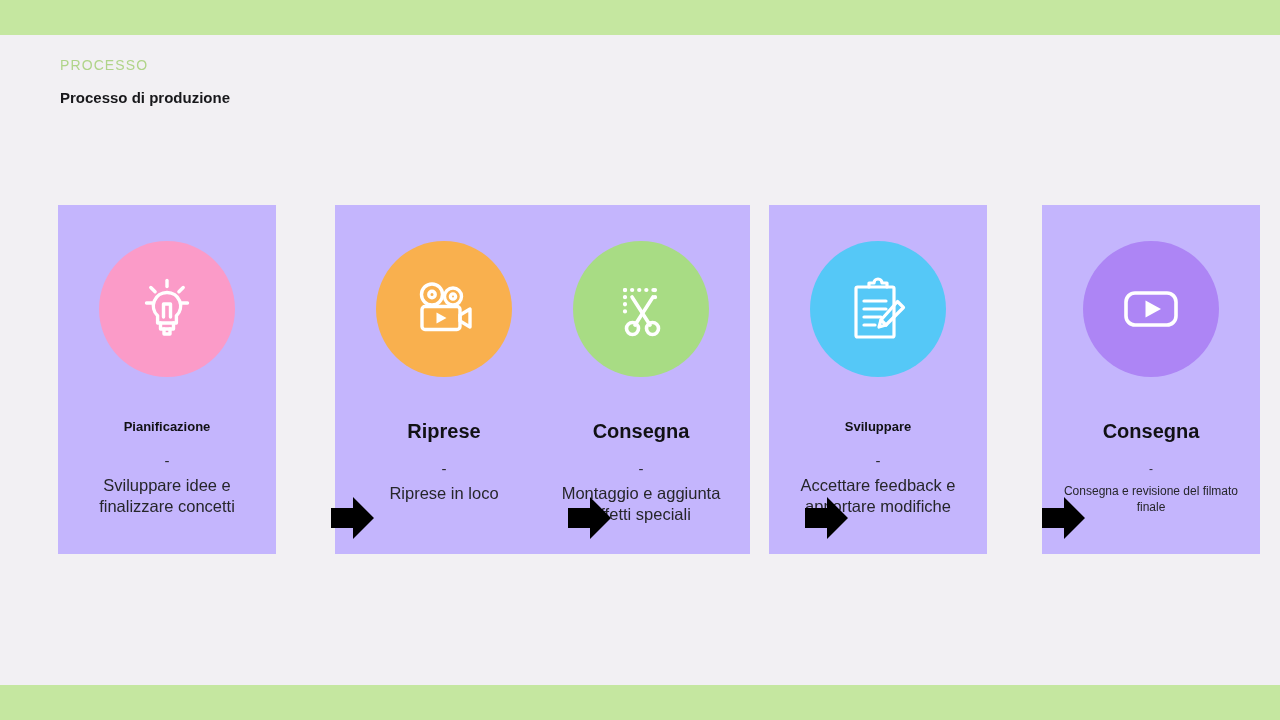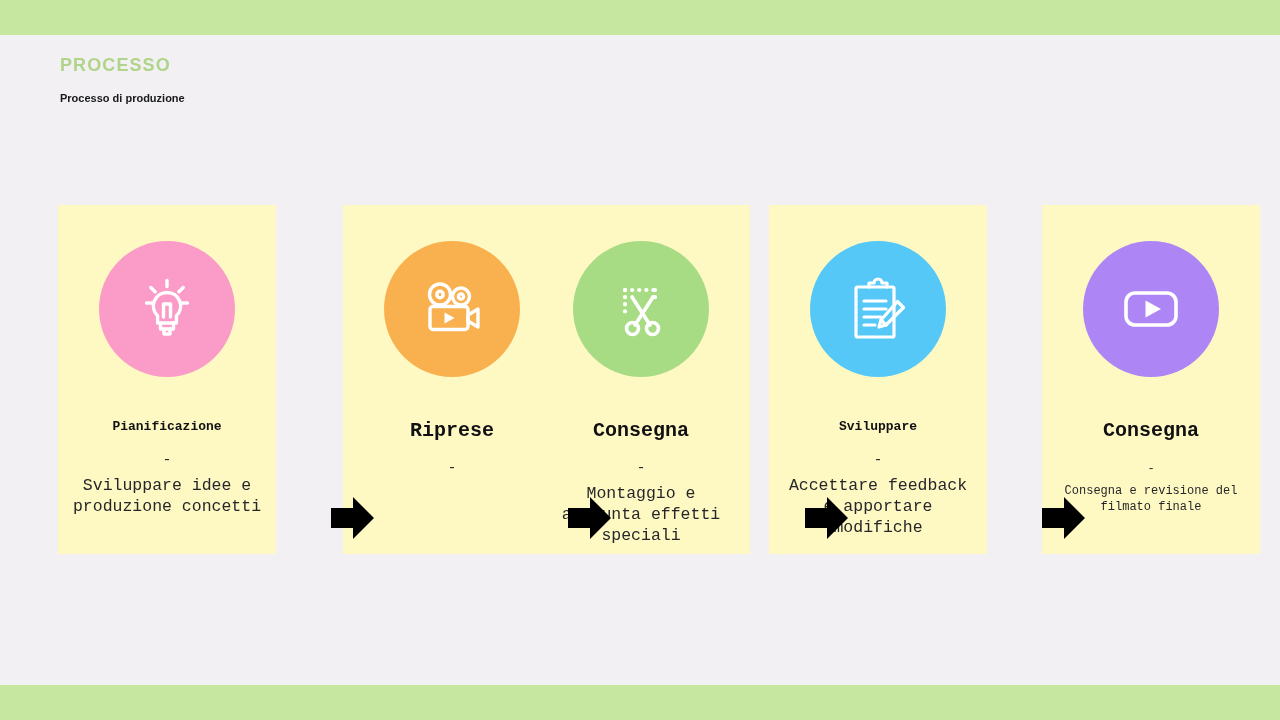--- a/index.html
+++ b/index.html
@@ -29,29 +29,29 @@
   .band-bottom { top: 685px; height: 35px; }
 
   
   .header {
     position: absolute;
     left: 60px;
     top: 56px;
     width: 600px;
   }
   .eyebrow {
-    font-size: 18px;
-    font-weight: bold;
+    font-size: 14px;
+    font-weight: normal;
     letter-spacing: 1.1px;
     color: #b0d489;
     line-height: 18px;
   }
   .page-title {
     margin-top: 14px;
-    font-size: 11px;
+    font-size: 15px;
     font-weight: bold;
     color: #18181b;
     line-height: 20px;
   }
 
   
   .process-strip {
     position: absolute;
     left: 58px;
     top: 205px;
@@ -59,34 +59,33 @@
     height: 418px;
   }
 
   .step {
     position: absolute;
     top: 0;
     width: 218px;
     height: 418px;
   }
   .step-0 { left: 0px; }
-  .step-1 { left: 237px; padding-left: 48px; }
+  .step-1 { left: 229px; padding-left: 48px; }
   .step-2 { left: 474px; }
   .step-3 { left: 711px; }
   .step-4 { left: 948px; padding-left: 36px; }
 
   .card {
     position: relative;
     width: 218px;
     height: 349px;
-    background: #fef9c3;
+    background: #c4b5fd;
     display: flex;
     flex-direction: column;
     align-items: center;
-    font-family: Liberation Mono, monospace;
   }
 
   .icon-wrap {
     margin-top: 36px;
     width: 136px;
     height: 136px;
     border-radius: 50%;
     display: flex;
     align-items: center;
     justify-content: center;
@@ -159,21 +158,21 @@
             <path d="M38 9.5 L38 15.5"></path>
             <path d="M17.5 32 L23.5 32"></path>
             <path d="M52.5 32 L58.5 32"></path>
             <path d="M21.8 16.5 L26.1 20.8"></path>
             <path d="M54.2 16.5 L49.9 20.8"></path>
           </svg>
         </span>
       </div>
       <div class="step-title title-sm">Pianificazione</div>
       <div class="dash">-</div>
-      <div class="step-desc desc-lg">Sviluppare idee e produzione concetti</div>
+      <div class="step-desc desc-lg">Sviluppare idee e finalizzare concetti</div>
     </div>
 
   </div>
 
   <div class="step step-1">
     <div class="card">
       <div class="icon-wrap" style="background:#f9b04e;">
         <span>
           <svg width="78" height="78" viewBox="0 0 78 78" fill="none" stroke="#ffffff" stroke-width="3.4" stroke-linecap="round" stroke-linejoin="round">
             <circle cx="27" cy="24.5" r="10.5"></circle>
@@ -181,20 +180,21 @@
             <circle cx="48" cy="26.5" r="8.5"></circle>
             <circle cx="48" cy="26.5" r="2.6"></circle>
             <rect x="17" y="36.5" width="38" height="23" rx="3"></rect>
             <path d="M55 45 L65 39 L65 57 L55 51 Z"></path>
             <path d="M31.5 42.5 L31.5 53.5 L41.5 48 Z" fill="#ffffff" stroke="none"></path>
           </svg>
         </span>
       </div>
       <div class="step-title title-lg">Riprese</div>
       <div class="dash">-</div>
+      <div class="step-desc desc-lg">Riprese in loco</div>
     </div>
 
   </div>
 
   <div class="step step-2">
     <div class="card">
       <div class="icon-wrap" style="background:#a8dc84;">
         <span>
           <svg width="72" height="72" viewBox="0 0 72 72" fill="none" stroke="#ffffff" stroke-width="3.6" stroke-linecap="round" stroke-linejoin="round">
             <g stroke-dasharray="0.1 7" stroke-width="4.2">

